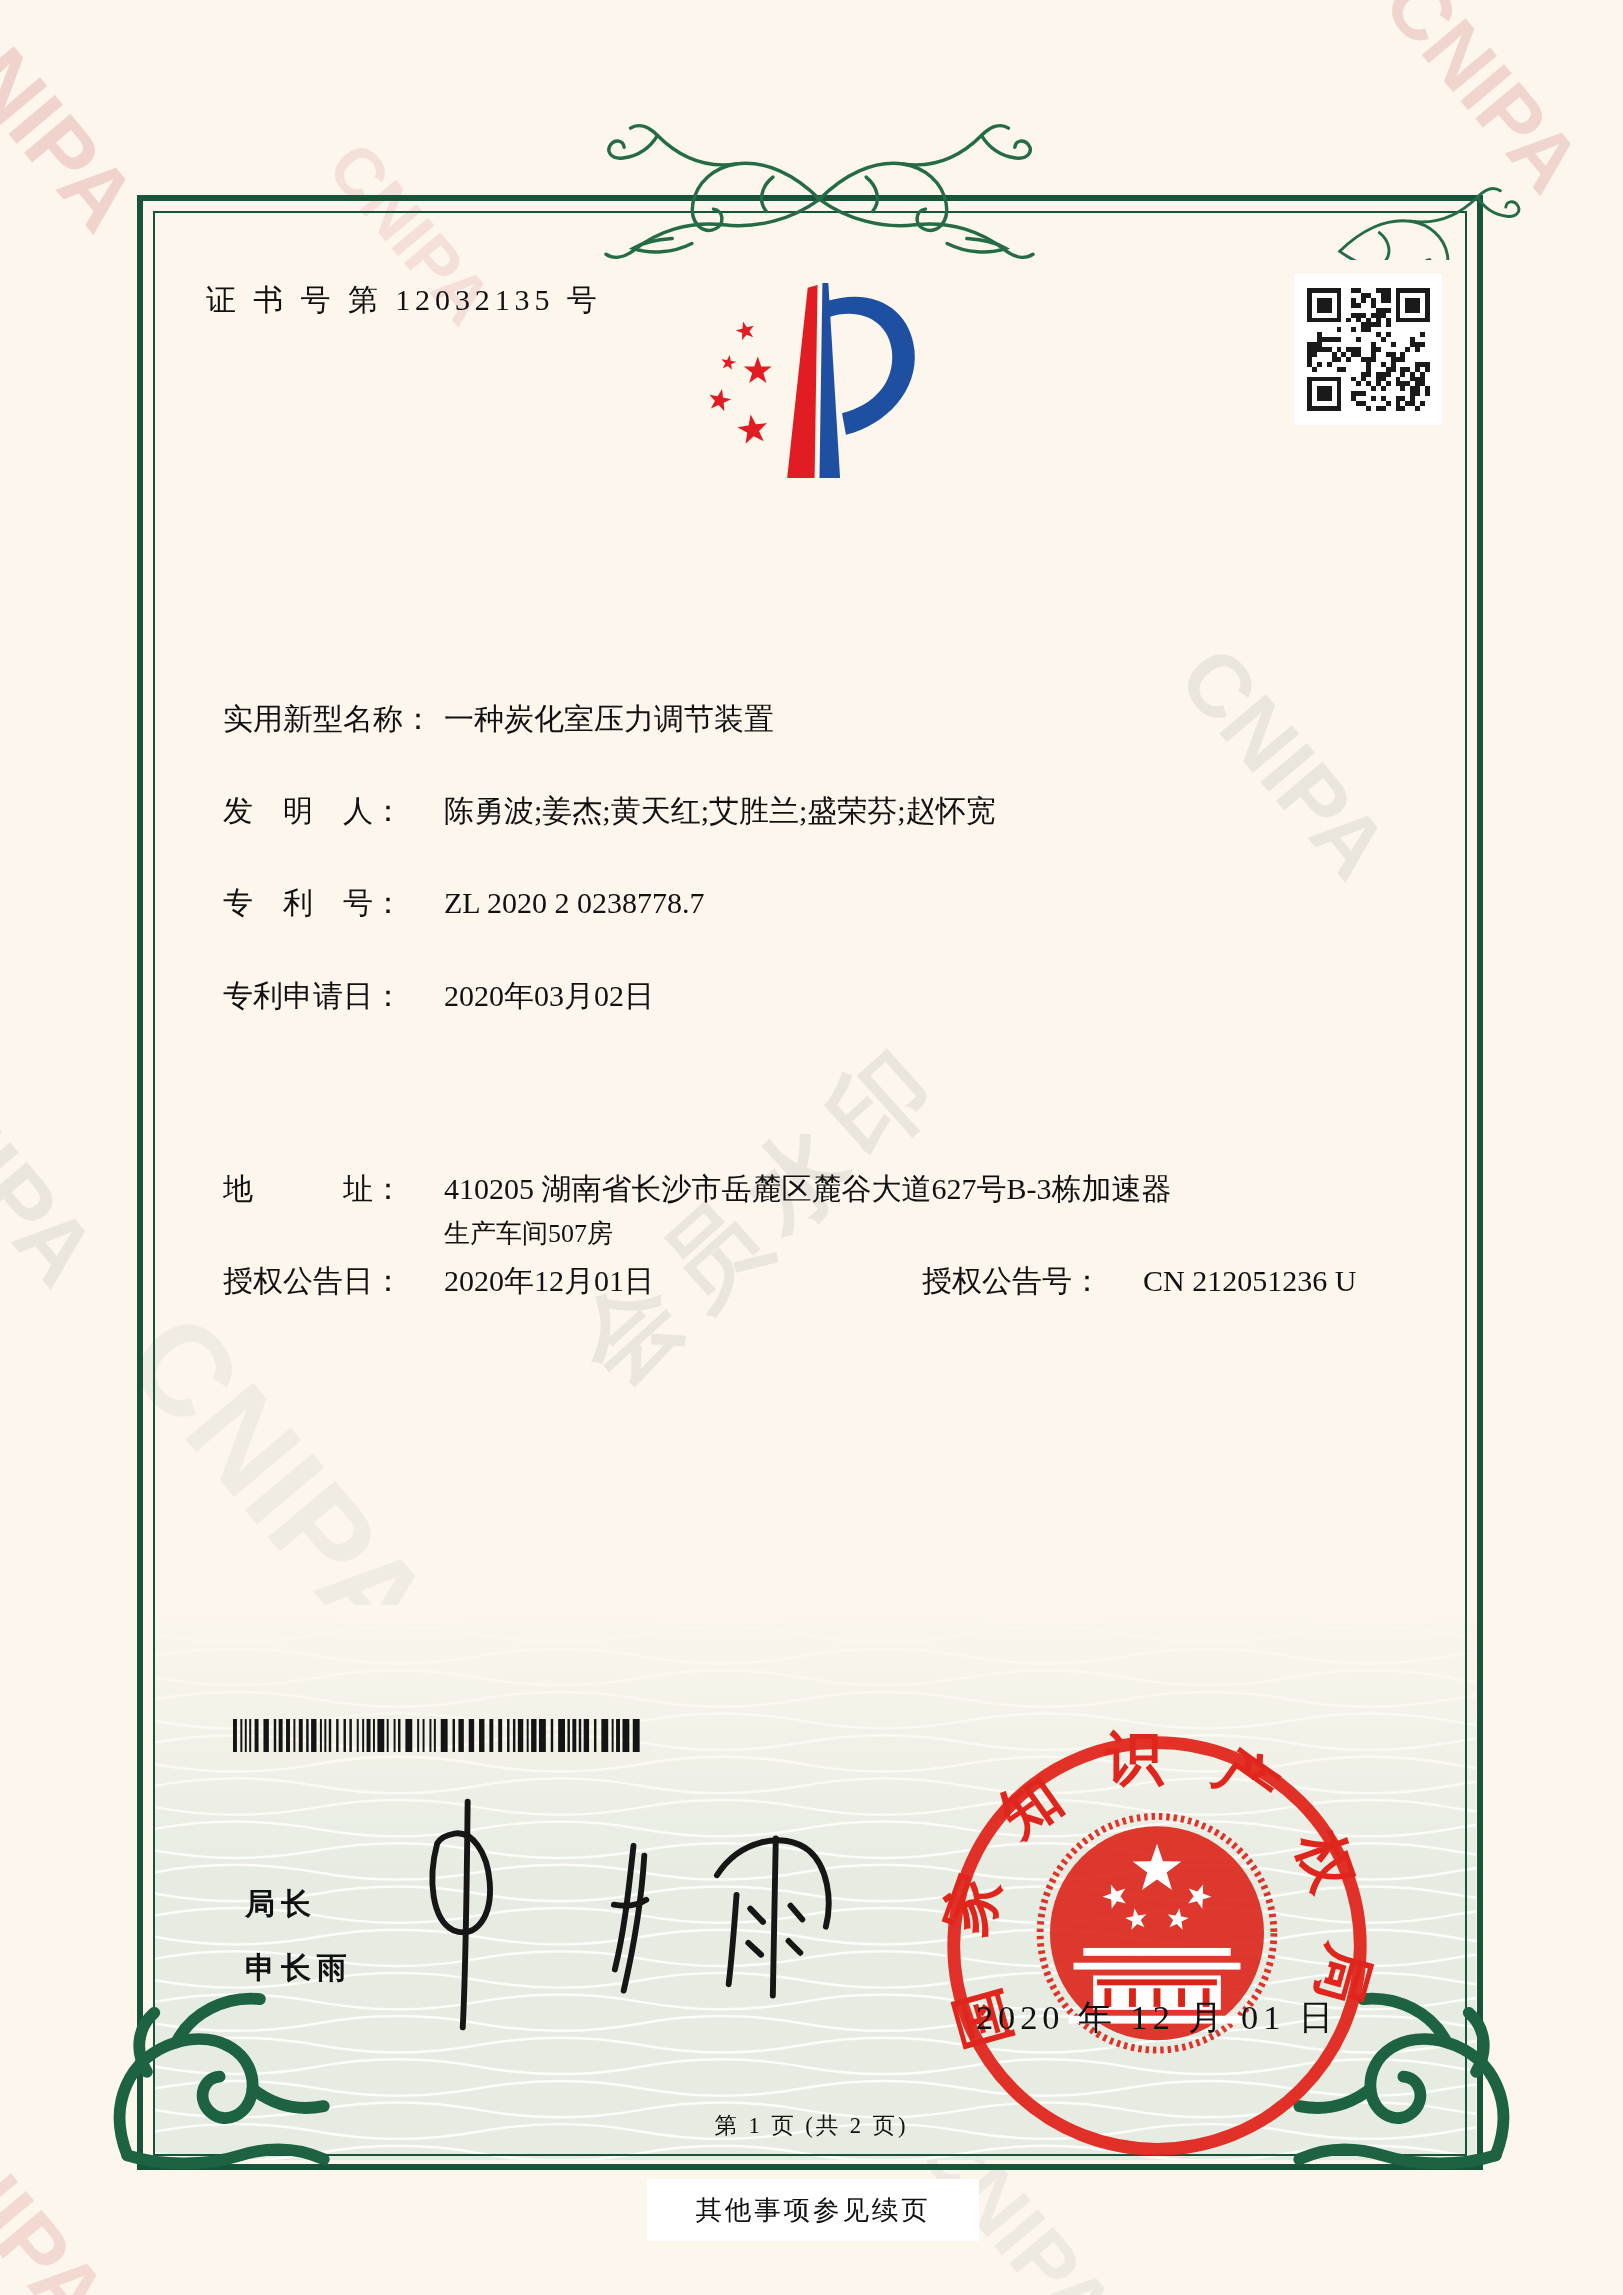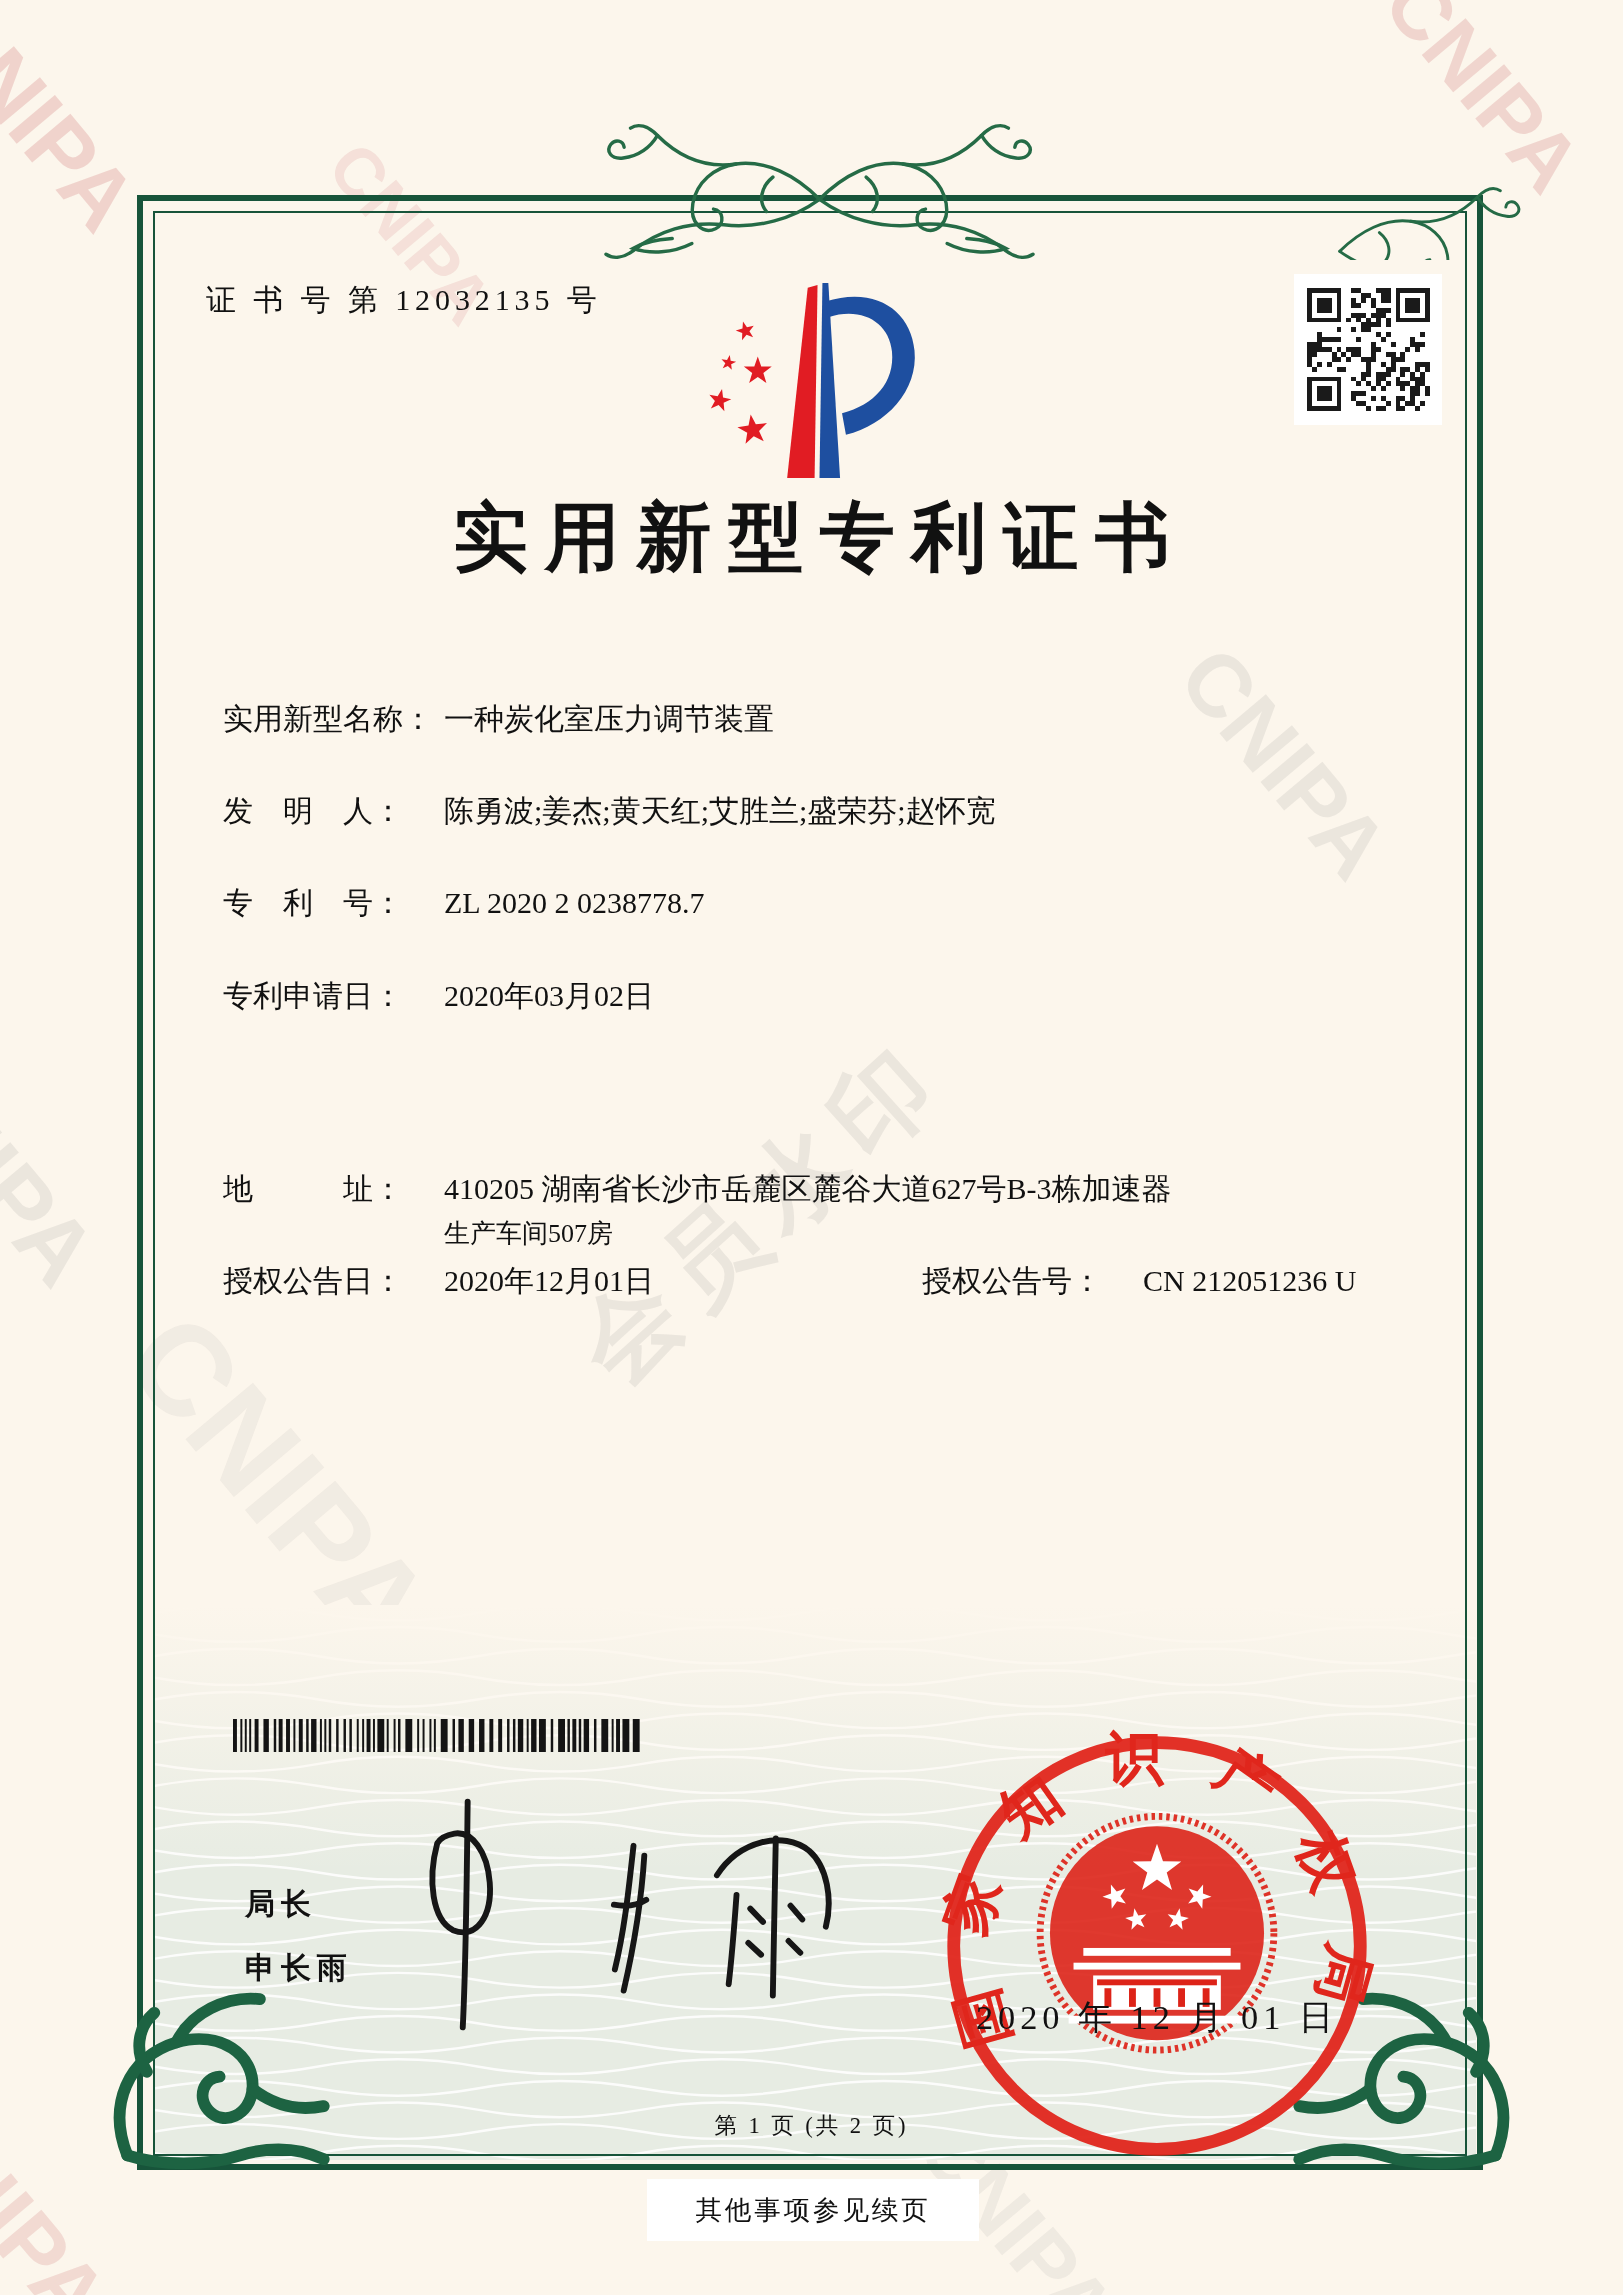--- a/index.html
+++ b/index.html
@@ -396,21 +396,20 @@
         <rect x="6" y="24" width="1" height="1" fill="#1a1a1a"></rect>
         <rect x="12" y="24" width="1" height="1" fill="#1a1a1a"></rect>
         <rect x="14" y="24" width="1" height="1" fill="#1a1a1a"></rect>
         <rect x="15" y="24" width="1" height="1" fill="#1a1a1a"></rect>
         <rect x="18" y="24" width="1" height="1" fill="#1a1a1a"></rect>
         <rect x="19" y="24" width="1" height="1" fill="#1a1a1a"></rect>
         <rect x="22" y="24" width="1" height="1" fill="#1a1a1a"></rect>
       </svg>
   </div>
 
-  <div class="title">实用新型专利证书</div>
 
   <div class="fld" style="top:791px;">
     <span class="lab">发　明　人：</span><span>陈勇波;姜杰;黄天红;艾胜兰;盛荣芬;赵怀宽</span>
   </div>
   <div class="fld" style="top:699px;">
     <span class="lab">实用新型名称：</span><span>一种炭化室压力调节装置</span>
   </div>
   <div class="fld" style="top:883px;">
     <span class="lab">专　利　号：</span><span>ZL 2020 2 0238778.7</span>
   </div>

